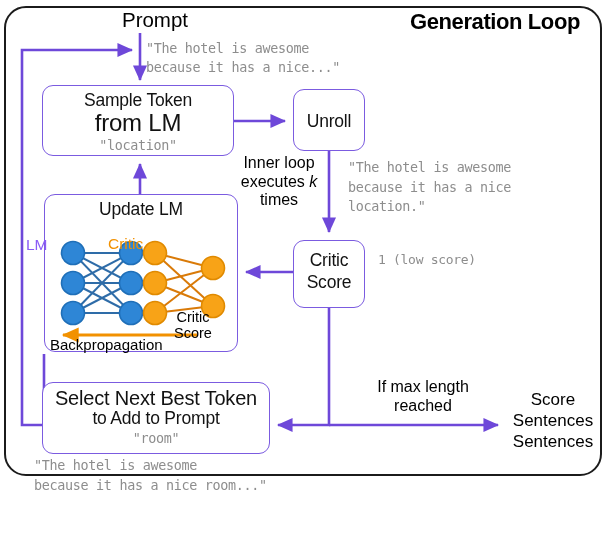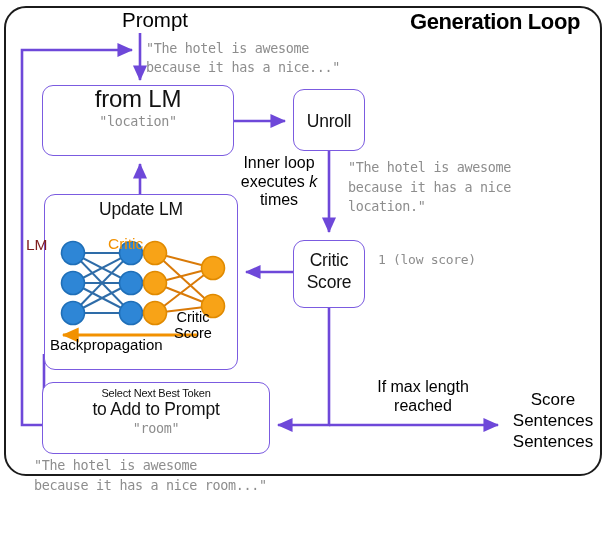--- a/index.html
+++ b/index.html
@@ -36,40 +36,40 @@
   #unroll{left:293px;top:89px;width:72px;height:62px;}
   #unroll .t1{font-size:17.5px;line-height:62px;}
 
   #unroll-text{position:absolute;left:348px;top:158px;
          font-size:13.4px;line-height:19.5px;}
 
   #innerloop{position:absolute;left:222px;top:154px;width:114px;
          font-size:16px;line-height:18.5px;text-align:center;}
   #innerloop .k{font-style:italic;}
 
-  #update{left:44px;top:194px;width:194px;height:176px;}
+  #update{left:44px;top:194px;width:194px;height:158px;}
   #update .hdr{font-size:17.5px;padding-top:5px;}
 
   #netwrap{position:absolute;left:0;top:26px;width:194px;height:132px;}
   #netwrap svg{display:block;}
   .netlabel{position:absolute;font-size:15.5px;font-weight:400;}
-  #lm-label{left:26px;top:236px;color:#7f1d1d;}
+  #lm-label{left:26px;top:236px;color:#8b5cf6;}
   #critic-label{left:108px;top:235px;color:#F29100;}
   #bp-label{position:absolute;left:50px;top:336px;font-size:15px;}
   #cs-label{position:absolute;left:162px;top:310px;width:62px;
             font-size:14.5px;line-height:15.5px;text-align:center;}
 
   #critic{left:293px;top:240px;width:72px;height:68px;}
   #critic .t1{font-size:17.5px;padding-top:8px;line-height:22px;}
 
   #score-text{position:absolute;left:378px;top:250px;
          font-size:13px;line-height:19px;}
 
   #select{left:42px;top:382px;width:228px;height:72px;}
-  #select .t1{font-size:11px;padding-top:5px;}
+  #select .t1{font-size:20px;padding-top:5px;}
   #select .t2{font-size:17.5px;}
   #select .m{font-size:13.4px;padding-top:3px;}
 
   #final-text{position:absolute;left:34px;top:456px;
          font-size:13.4px;line-height:19.5px;}
 
   #maxlen{position:absolute;left:348px;top:378px;width:150px;
          font-size:16px;line-height:18.5px;text-align:center;}
 
   #output{position:absolute;left:504px;top:389px;width:98px;
@@ -111,20 +111,21 @@
       <path d="M329,425 L498,425" marker-end="url(#ah)"></path>
     </g>
   </svg>
 
   <div id="title">Generation Loop</div>
 
   <div id="prompt-label">Prompt</div>
   <div id="prompt-text" class="mono"><span>"The hotel is awesome</span><br><span>because it has a nice..."</span></div>
 
   <div class="node boxed" id="sample">
+    <div class="lbl t1">Sample Token</div>
     <div class="lbl t2">from LM</div>
     <div class="mono m">"location"</div>
   </div>
 
   <div class="node boxed" id="unroll">
     <div class="lbl t1">Unroll</div>
   </div>
   <div id="unroll-text" class="mono"><span>"The hotel is awesome</span><br><span>because it has a nice</span><br><span>location."</span></div>
 
   <div id="innerloop">

